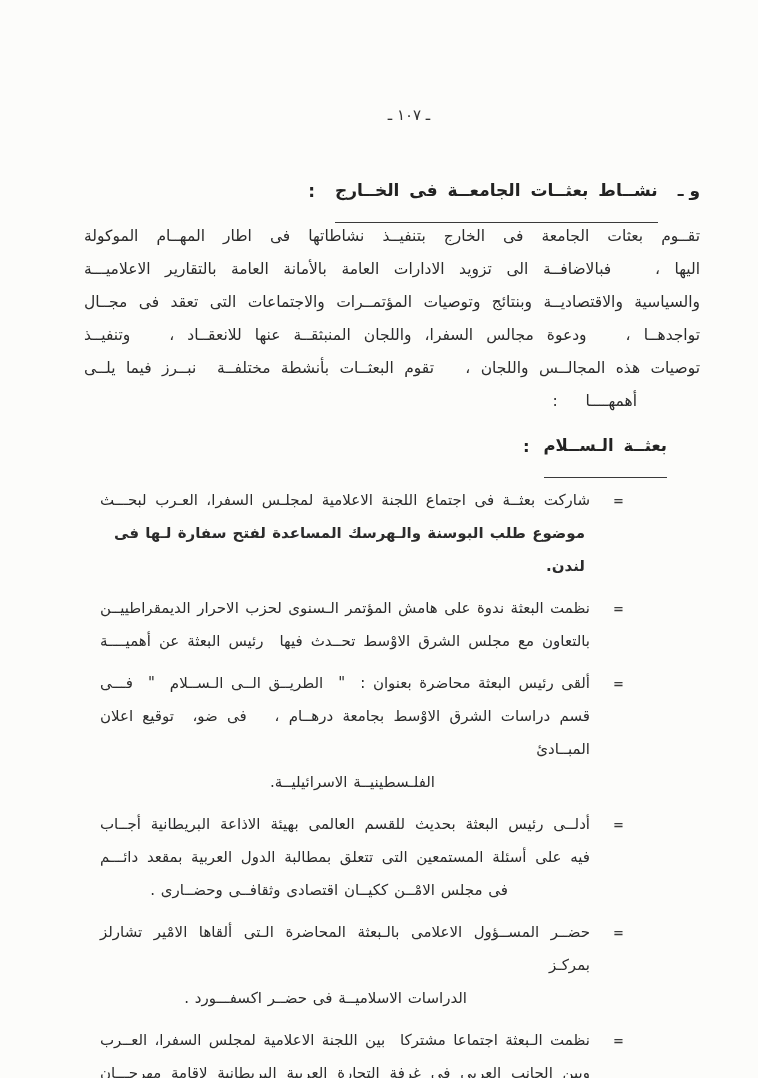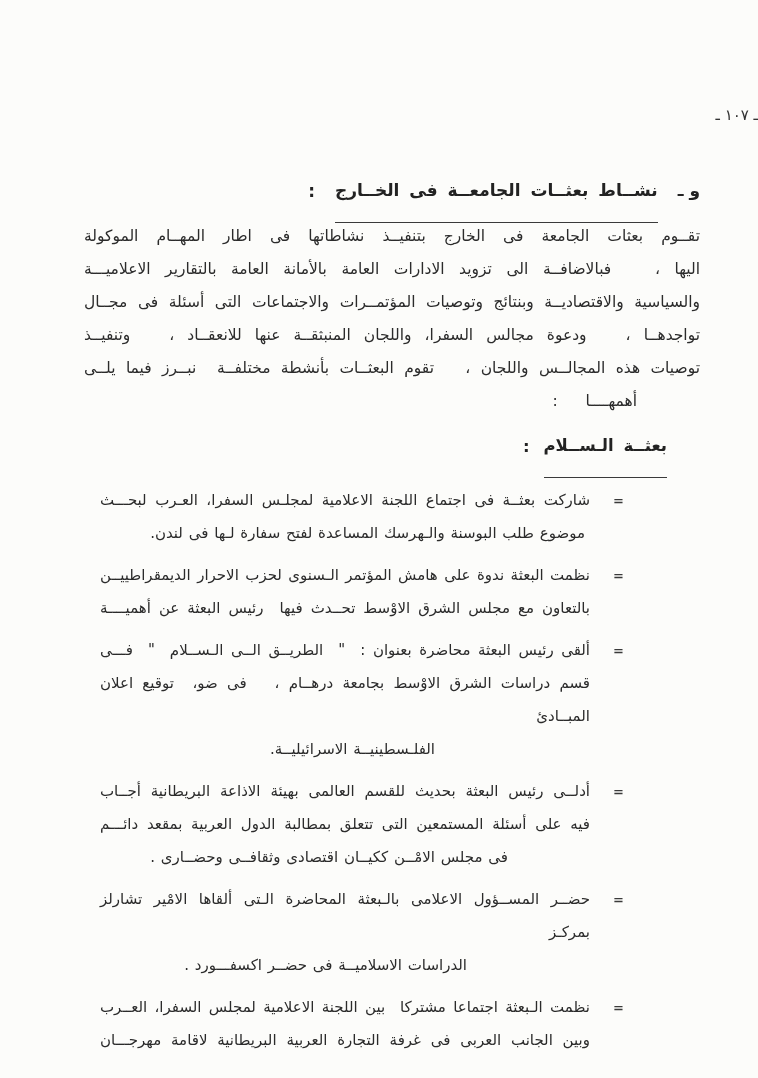--- a/index.html
+++ b/index.html
@@ -5,21 +5,21 @@
   html,body{margin:0;padding:0;}
   body{
     width:758px;height:1078px;position:relative;overflow:hidden;
     background:#fcfcfa;
     font-family:"DejaVu Sans",sans-serif;
     color:#2b2b2b;
     -webkit-font-smoothing:antialiased;
   }
   .pageno{
     position:absolute;top:106px;left:0;width:758px;
-    text-align:right;padding-left:60px;box-sizing:border-box;
+    text-align:center;padding-left:60px;box-sizing:border-box;
     font-size:15px;letter-spacing:1px;color:#333;
   }
   .heading{
     position:absolute;top:180px;right:58px;
     display:flex;flex-direction:row;align-items:flex-start;gap:20px;
     font-size:17px;font-weight:bold;color:#222;
   }
   .h-title{
     border-bottom:1.7px solid #3a3a3a;
     padding-bottom:22px;word-spacing:4px;
@@ -56,37 +56,37 @@
 
   <div class="heading">
     <span class="h-marker">و ـ</span>
     <span class="h-title">نشــاط بعثــات الجامعــة فى الخــارج</span>
     <span class="h-colon">:</span>
   </div>
 
   <div class="intro" id="intro">
       <div class="line j">تقــوم بعثات الجامعة فى الخارج بتنفيــذ نشاطاتها فى اطار المهــام الموكولة</div>
       <div class="line j">اليها ، &nbsp; فبالاضافــة الى تزويد الادارات العامة بالأمانة العامة بالتقارير الاعلاميـــة</div>
-      <div class="line j">والسياسية والاقتصاديــة وبنتائج وتوصيات المؤتمــرات والاجتماعات التى أسئلة فى مجــال</div>
+      <div class="line j">والسياسية والاقتصاديــة وبنتائج وتوصيات المؤتمــرات والاجتماعات التى تعقد فى مجــال</div>
       <div class="line j">تواجدهــا ، &nbsp; ودعوة مجالس السفرا، واللجان المنبثقــة عنها للانعقــاد ، &nbsp; وتنفيــذ</div>
       <div class="line j">توصيات هذه المجالــس واللجان ، &nbsp; تقوم البعثــات بأنشطة مختلفــة &nbsp;نبــرز فيما يلــى</div>
       <div class="line r" style="padding-right: 63px;">أهمهــــا &nbsp;&nbsp; :</div>
     </div>
 
   <div class="subheading">
     <span class="h-title">بعثــة الـســلام</span>
     <span class="h-colon">:</span>
   </div>
 
   <div class="bullets" id="bullets">
       <div class="bullet">
         <span class="marker">=</span>
         <div class="btext">
           <div class="line j">شاركت بعثــة فى اجتماع اللجنة الاعلامية لمجلـس السفرا، العـرب لبحـــث</div>
-          <div class="line r" style="padding-right: 5px;">موضوع طلب البوسنة والـهرسك المساعدة لفتح سفارة لـها فى لندن.</div>
+          <div class="line r" style="padding-right: 5px; font-weight: bold;">موضوع طلب البوسنة والـهرسك المساعدة لفتح سفارة لـها فى لندن.</div>
         </div>
       </div>
       <div class="bullet">
         <span class="marker">=</span>
         <div class="btext">
           <div class="line j">نظمت البعثة ندوة على هامش المؤتمر الـسنوى لحزب الاحرار الديمقراطييــن</div>
           <div class="line j">بالتعاون مع مجلس الشرق الاوْسط تحــدث فيها &nbsp;رئيس البعثة عن أهميــــة</div>
         </div>
       </div>
       <div class="bullet">

